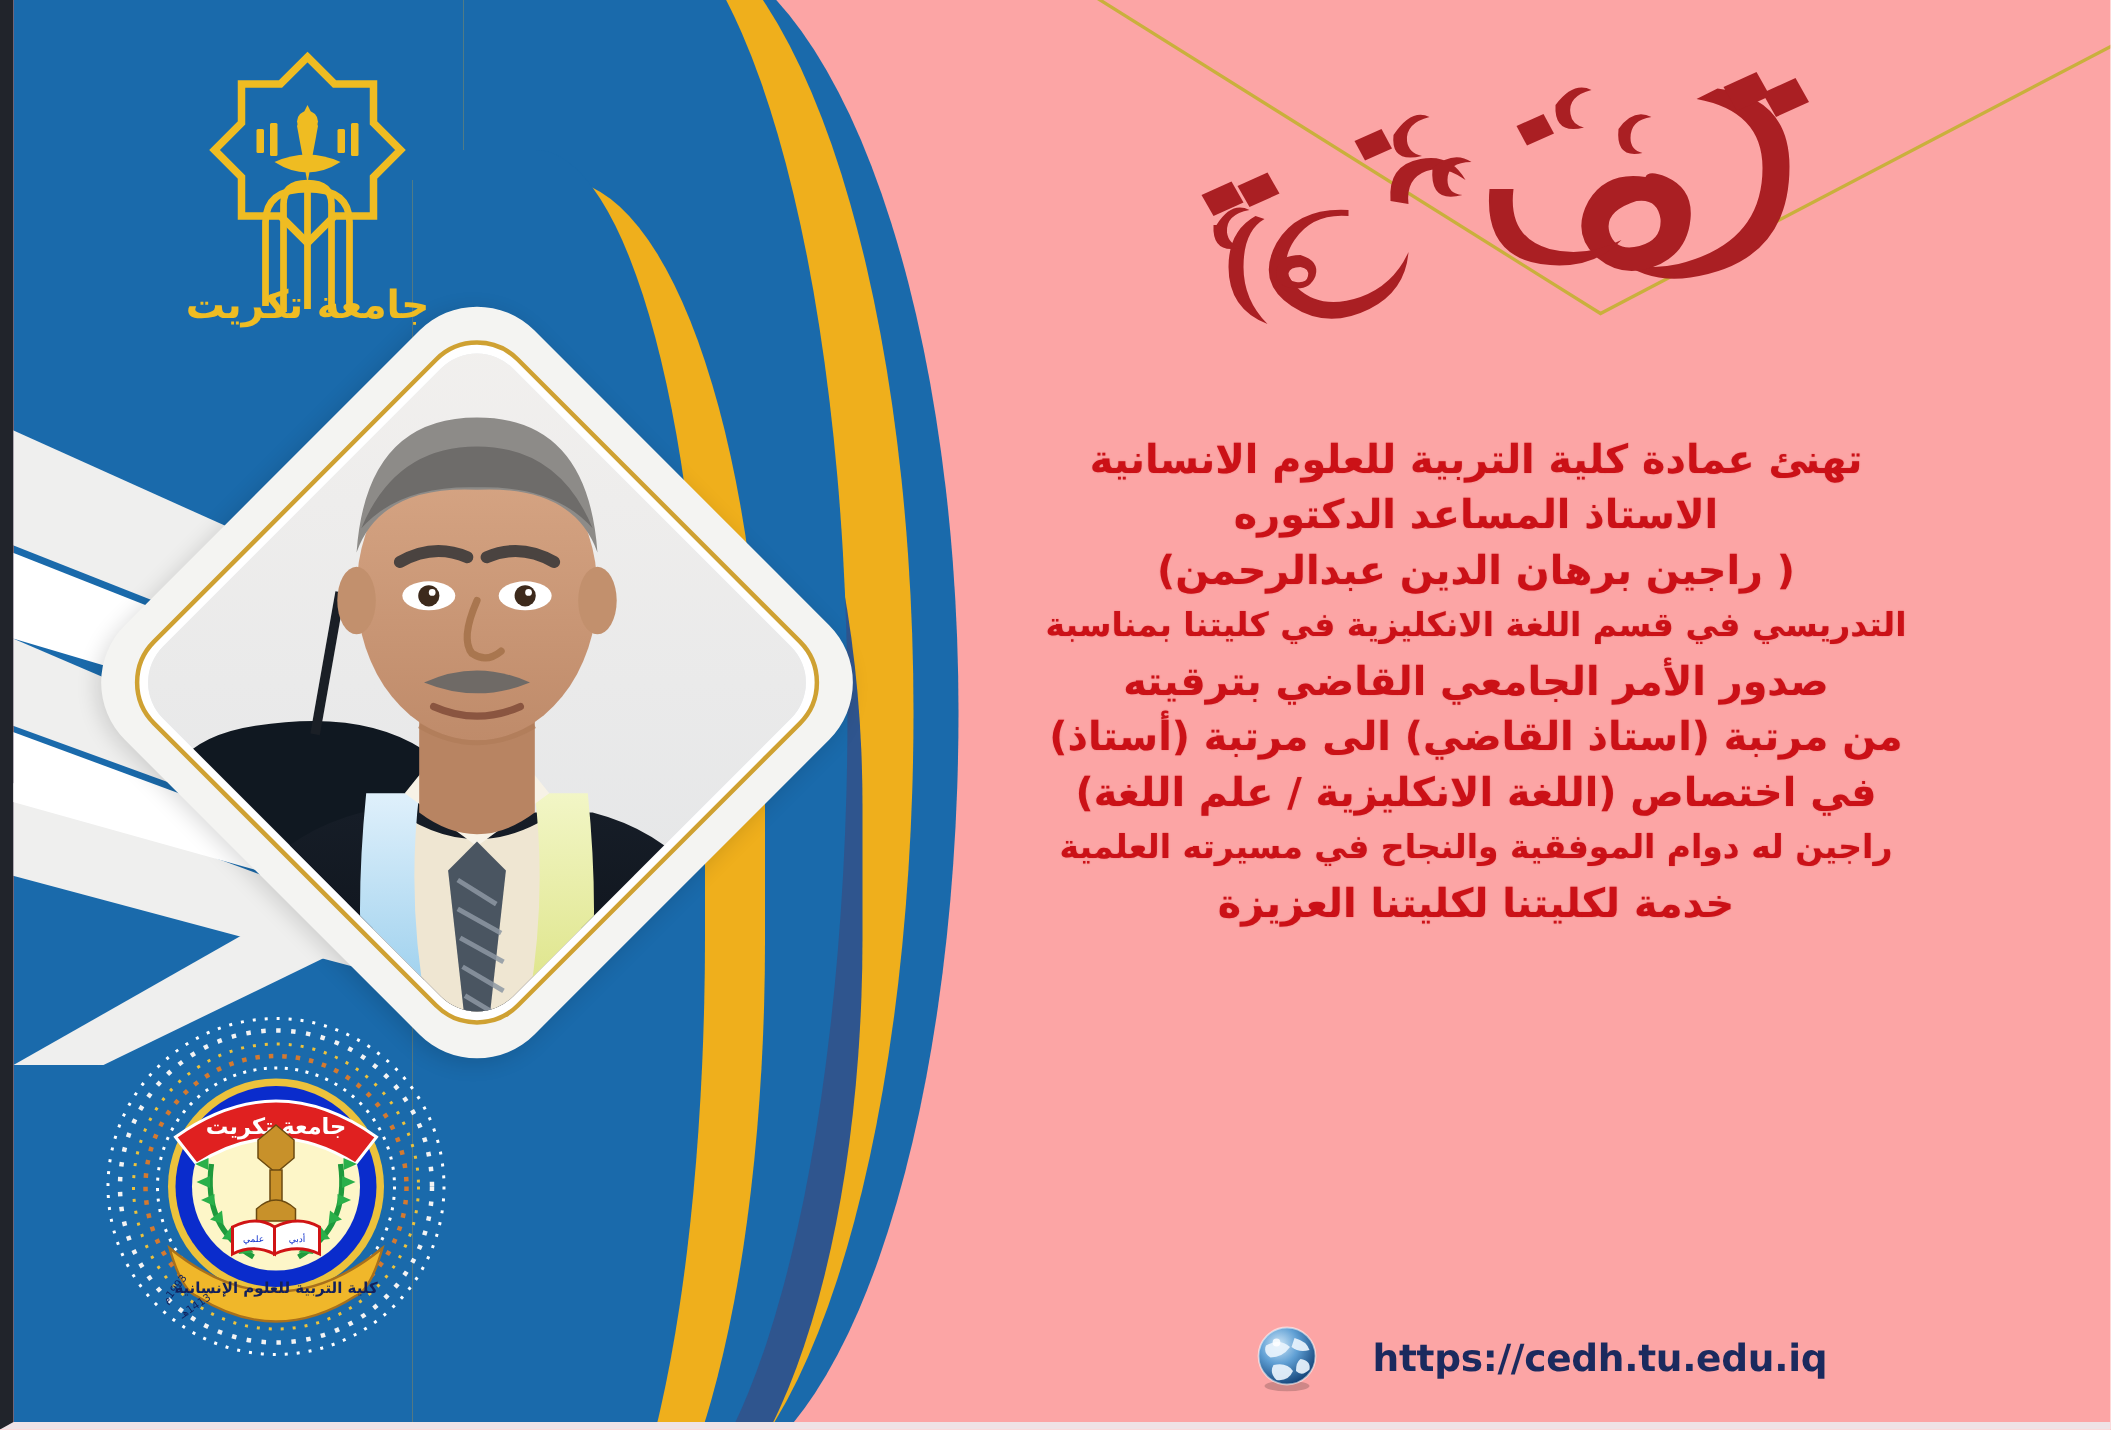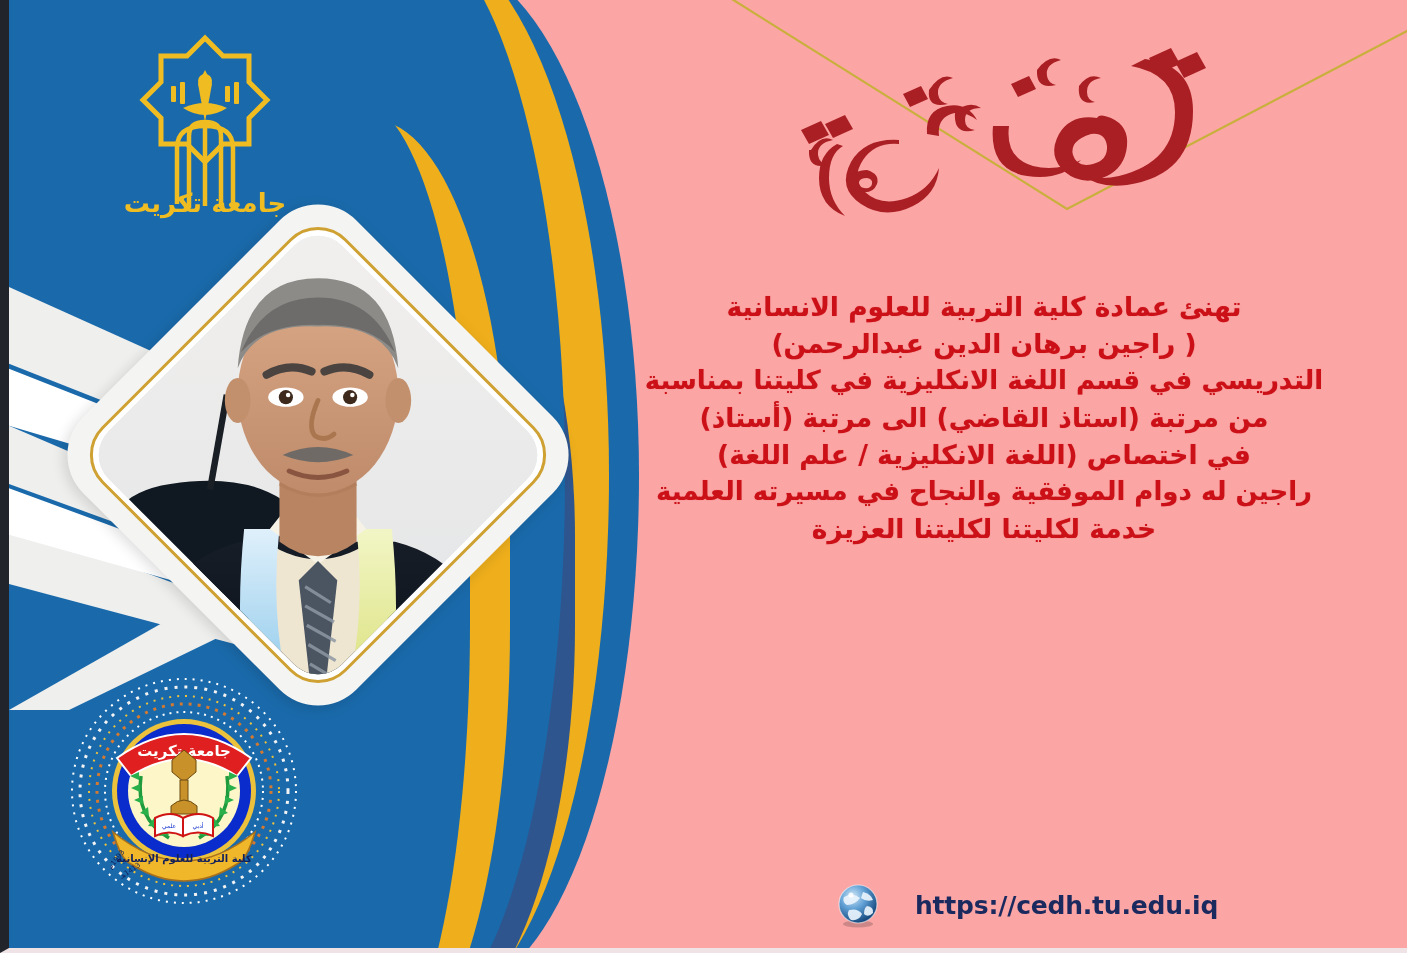--- a/index.html
+++ b/index.html
@@ -202,21 +202,21 @@
     direction: rtl;
     color: #cb1117;
     font-family: "DejaVu Sans", "Liberation Sans", sans-serif;
     font-weight: bold;
     font-size: 26.5px;
     line-height: 37px;
     letter-spacing: 0px;
     text-shadow: 0 0 1px rgba(203,17,23,.4);
   }
   .body-text .ln { display: block; white-space: nowrap; }
-  .body-text .ln.wide { font-size: 26px; }
+  .body-text .ln.wide { font-size: 22px; }
 
   
   .url-row {
     position: absolute;
     left: 824px;
     top: 880px;
     display: flex;
     align-items: center;
     gap: 32px;
     z-index: 10;
@@ -454,22 +454,24 @@
         <path d="M32 128 q10 -16 22 -10 q-16 3 -15 15 q1 8 10 10 q-20 5 -19 -15 Z"></path>
 
         <path d="M88 148 q-14 0 -16 10 q-2 10 10 12 q12 2 16 -8 q3 -10 -10 -14 z
                  M88 156 q6 1 5 6 q-1 5 -8 4 q-6 -1 -5 -6 q1 -4 8 -4 z"></path>
       </g>
     </svg>
   </div>
 
   <div class="body-text">
     <span class="ln">تهنئ عمادة كلية التربية للعلوم الانسانية</span>
+    <span class="ln">الاستاذ المساعد الدكتوره</span>
     <span class="ln">( راجين برهان الدين عبدالرحمن)</span>
     <span class="ln wide">التدريسي في قسم اللغة الانكليزية في كليتنا بمناسبة</span>
+    <span class="ln">صدور الأمر الجامعي القاضي بترقيته</span>
     <span class="ln">من مرتبة (استاذ القاضي) الى مرتبة (أستاذ)</span>
     <span class="ln">في اختصاص (اللغة الانكليزية / علم اللغة)</span>
     <span class="ln wide">راجين له دوام الموفقية والنجاح في مسيرته العلمية</span>
     <span class="ln">خدمة لكليتنا لكليتنا العزيزة</span>
   </div>
 
   <div class="url-row">
     <svg class="globe-icon" viewBox="0 0 50 50">
       <defs>
         <radialGradient id="gl" cx="36%" cy="30%" r="75%">

